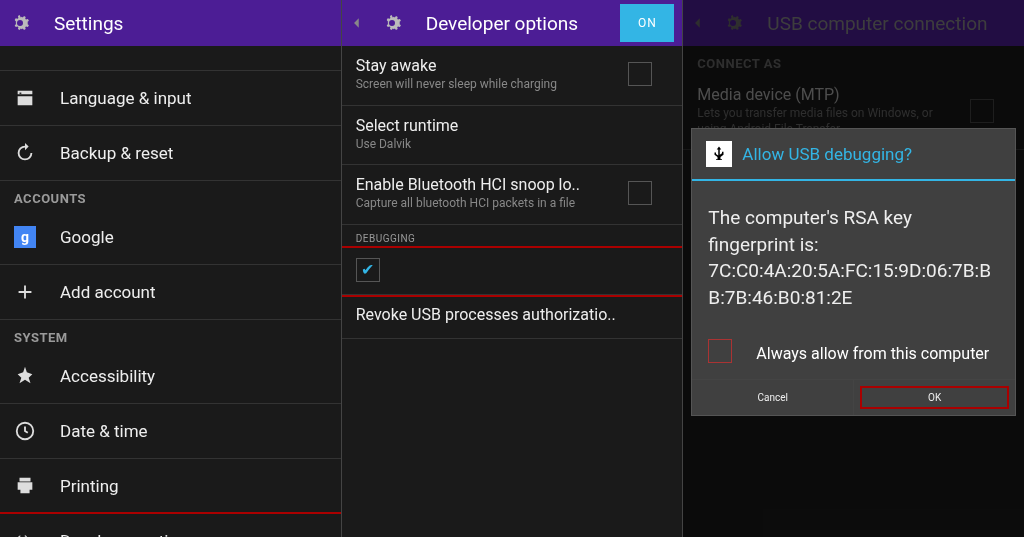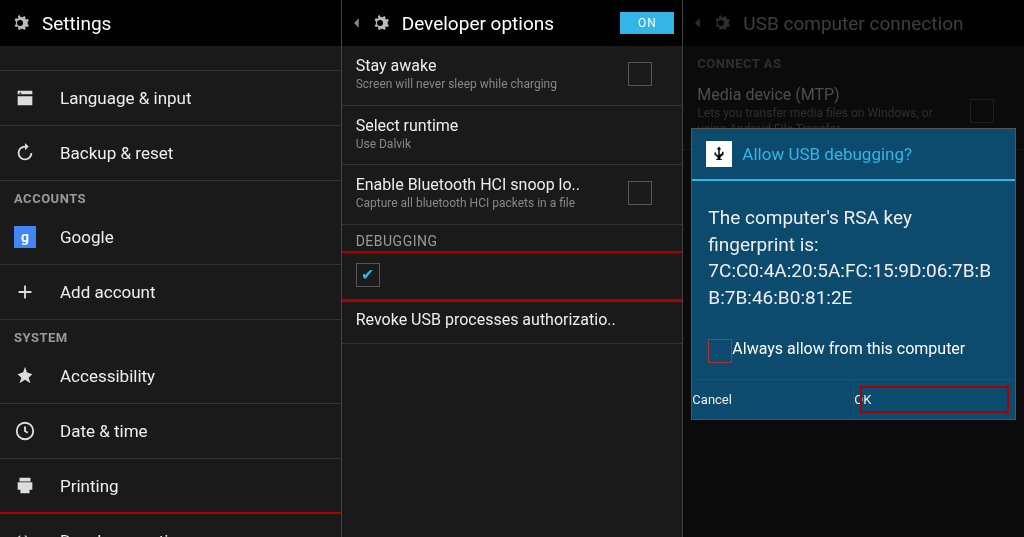--- a/index.html
+++ b/index.html
@@ -1,52 +1,52 @@
 <!DOCTYPE html>
 <html><head>
 <meta charset="utf-8">
 <style>
 html,body{margin:0;padding:0;background:#000;font-family:Roboto,Arial,sans-serif;width:1024px;height:537px;overflow:hidden;color:#fff}
 .cols{display:flex;width:1024px;height:537px}
 .col{flex:1;background:#1a1a1a;position:relative;overflow:hidden;border-right:1px solid #444}
 .col:last-child{border-right:none}
-.hdr{display:flex;align-items:center;height:46px;background:#000000;padding:0 8px;gap:10px}
+.hdr{display:flex;align-items:center;height:46px;background:#4c1d95;padding:0 8px;gap:22px}
 .hdr .gear{width:24px;height:24px;display:flex;align-items:center;justify-content:center}
 .hdr .gear svg{width:24px;height:24px;fill:#bbb}
 .hdr .chev{width:14px;height:14px;display:flex;align-items:center;justify-content:center;margin-right:-6px}
 .hdr .chev svg{width:14px;height:14px;fill:#888}
 .hdr .title{font-size:19px;color:#fff;flex:1}
-.toggle{width:54px;height:22px;background:#33b5e5;color:#fff;font-size:12px;display:flex;align-items:center;justify-content:center;letter-spacing:1px}
+.toggle{width:54px;height:38px;background:#33b5e5;color:#fff;font-size:12px;display:flex;align-items:center;justify-content:center;letter-spacing:1px}
 .section-head{font-size:13px;color:#9a9a9a;font-weight:bold;padding:10px 14px 4px 14px;letter-spacing:0.5px}
 .row{display:flex;align-items:center;padding:10px 14px;border-bottom:1px solid #333;gap:24px;min-height:34px}
 .row .ic{width:22px;height:22px;display:flex;align-items:center;justify-content:center}
 .row .ic svg{width:22px;height:22px;fill:#ddd}
 .row .lbl{font-size:17px;color:#eee;flex:1}
 .item2{display:flex;align-items:center;padding:10px 30px 12px 14px;border-bottom:1px solid #333}
 .item2 .txt{flex:1;padding-right:8px}
 .item2 .t1{font-size:16px;color:#eee;margin-bottom:2px}
 .item2 .t2{font-size:12px;color:#888;line-height:1.3}
 .ck{width:22px;height:22px;border:1px solid #555;display:flex;align-items:center;justify-content:center;flex-shrink:0}
 .ck.checked::after{content:"✔";color:#33b5e5;font-size:16px}
 .redbox{outline:2px solid #a00}
 .overlay{position:absolute;inset:0;background:rgba(0,0,0,0.55)}
-.dialog{position:absolute;left:8px;right:8px;top:128px;background:#0c4a6e;border:1px solid #555}
+.dialog{position:absolute;left:8px;right:8px;top:128px;background:#404040;border:1px solid #555}
 .dlg-hdr{display:flex;align-items:center;gap:10px;padding:12px 14px;border-bottom:2px solid #33b5e5}
 .dlg-hdr .usb{width:26px;height:26px;background:#fff;display:flex;align-items:center;justify-content:center}
 .dlg-hdr .usb svg{width:18px;height:18px;fill:#000}
 .dlg-hdr .dttl{color:#33b5e5;font-size:17px}
 .dlg-body{padding:24px 16px;font-size:19px;color:#eee;line-height:1.4}
-.dlg-check{display:flex;align-items:flex-start;gap:0;padding:4px 16px 16px 16px}
+.dlg-check{display:flex;align-items:flex-end;gap:24px;padding:4px 16px 16px 16px}
 .dlg-check .ck{border-color:#a33}
 .dlg-buttons{display:flex;border-top:1px solid #444}
-.dlg-btn{flex:1;text-align:left;padding:12px 0;font-size:13px;color:#eee}
+.dlg-btn{flex:1;text-align:center;padding:12px 0;font-size:10px;color:#eee}
 .dlg-btn:first-child{border-right:1px solid #444}
 .dlg-btn.ok{outline:2px solid #a00;outline-offset:-8px}
 .gicon{width:22px;height:22px;background:#4285f4;color:#fff;display:flex;align-items:center;justify-content:center;font-weight:bold;font-size:14px}
-.mid-section-head{font-size:14px;color:#9a9a9a;padding:8px 14px 4px 14px;letter-spacing:0.5px}
+.mid-section-head{font-size:10px;color:#9a9a9a;padding:8px 14px 4px 14px;letter-spacing:0.5px}
 .bg-hdr{color:#888}
 .bg-row .t1{color:#aaa}
 .bg-row .t2{color:#666}
 </style>
 </head>
 <body>
 
 <div class="cols">
 
 <div class="col">

